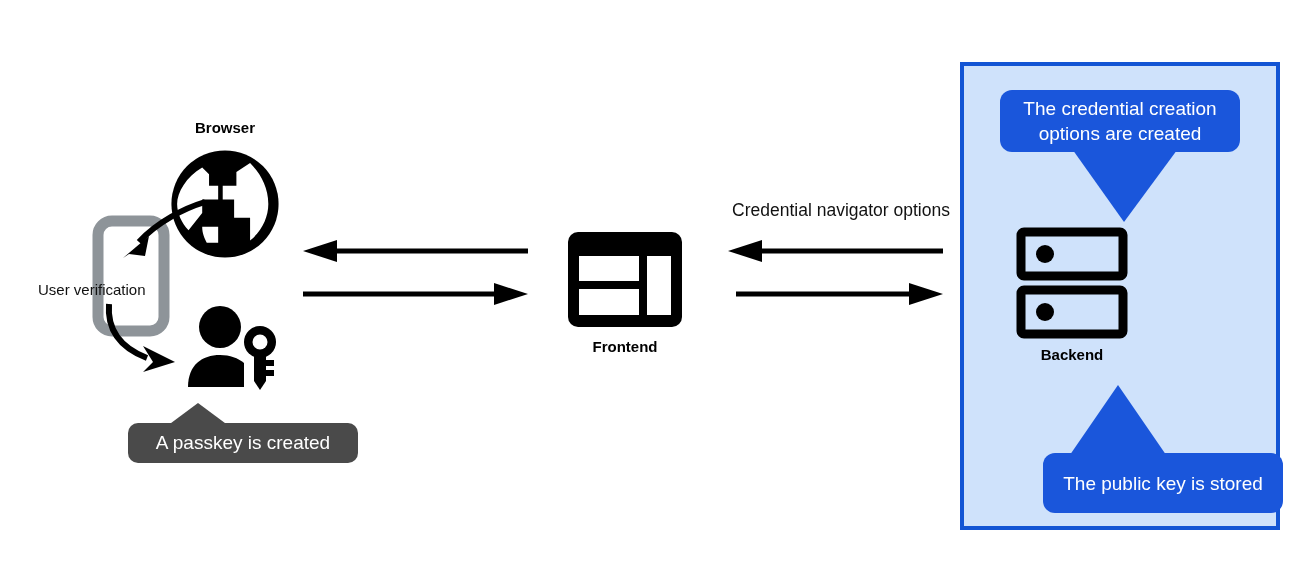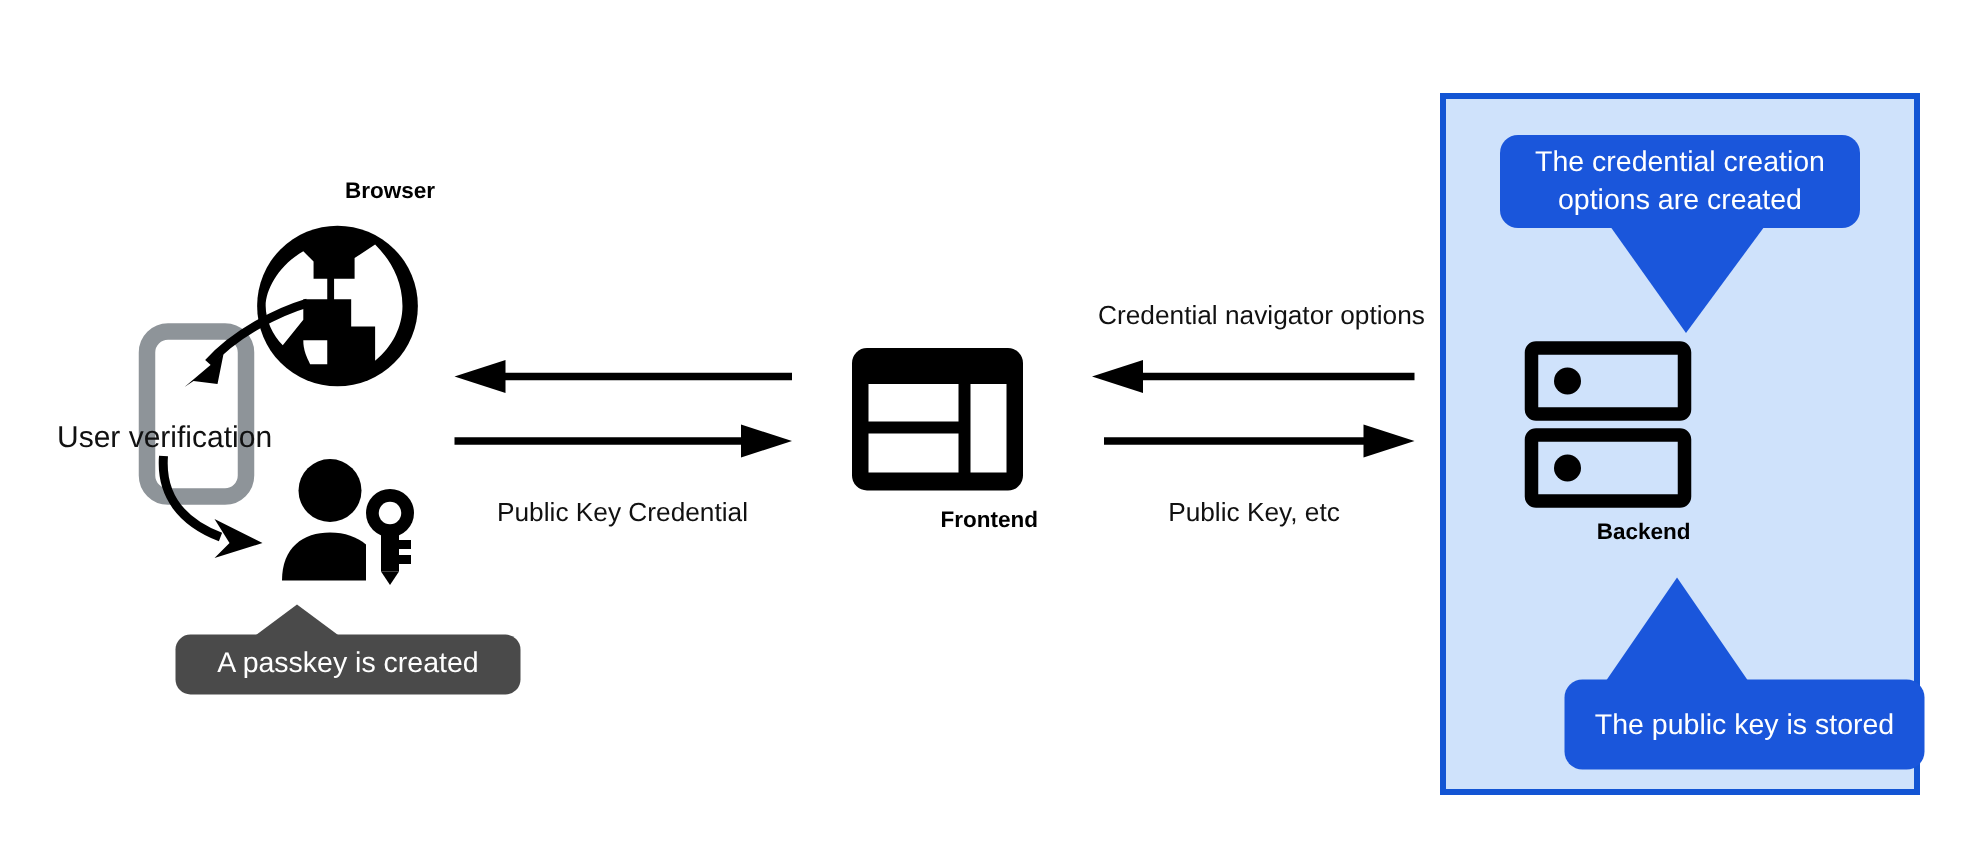--- a/index.html
+++ b/index.html
@@ -18,40 +18,40 @@
     overflow: hidden;
   }
   .abs { position: absolute; }
 
   
   .node-caption {
     font-family: "Liberation Sans", sans-serif;
     font-weight: bold;
     font-size: 15px;
     color: #000000;
-    text-align: right;
+    text-align: center;
     white-space: nowrap;
   }
   .flow-label {
     font-family: "Liberation Sans", sans-serif;
     font-size: 17.5px;
     color: #111111;
     text-align: center;
     white-space: nowrap;
   }
   .code-label {
     font-family: "Liberation Mono", monospace;
     font-size: 16.5px;
     color: #111111;
     letter-spacing: 0.2px;
     white-space: nowrap;
   }
   .side-label {
     font-family: "Liberation Sans", sans-serif;
-    font-size: 20px;
+    font-size: 15px;
     color: #111111;
     white-space: nowrap;
   }
 
   
   .backend-panel {
     background: #cfe2fb;
     border: 4px solid #1355d4;
     box-sizing: border-box;
   }
@@ -77,20 +77,21 @@
     color: #ffffff;
     font-family: "Liberation Sans", sans-serif;
     font-size: 19px;
     line-height: 24px;
     text-align: center;
     display: flex;
     align-items: center;
     justify-content: center;
     box-sizing: border-box;
     padding: 4px 14px;
+    margin-left: 11px;
   }
   svg { display: block; overflow: visible; }
 </style>
 </head>
 <body>
 
 <div id="diagram">
 
   <div class="abs backend-panel" style="left:960px; top:62px; width:320px; height:468px;"></div>
 
@@ -184,35 +185,29 @@
   <svg class="abs" style="left:303px; top:240px;" width="225" height="22" viewBox="0 0 225 22">
     <line x1="30" y1="11" x2="225" y2="11" stroke="#000" stroke-width="5"></line>
     <polygon points="0,11 34,0 34,22" fill="#000"></polygon>
   </svg>
 
   <svg class="abs" style="left:303px; top:283px;" width="225" height="22" viewBox="0 0 225 22">
     <line x1="0" y1="11" x2="195" y2="11" stroke="#000" stroke-width="5"></line>
     <polygon points="225,11 191,0 191,22" fill="#000"></polygon>
   </svg>
 
-  <div class="abs flow-label" style="left:300px; top:331px; width:230px;">
-    <span>Public Key Credential</span>
-  </div>
 
   <div class="abs flow-label" style="left:718px; top:200px; width:246px;">
     <span>Credential navigator options</span>
   </div>
 
   <svg class="abs" style="left:728px; top:240px;" width="215" height="22" viewBox="0 0 215 22">
     <line x1="30" y1="11" x2="215" y2="11" stroke="#000" stroke-width="5"></line>
     <polygon points="0,11 34,0 34,22" fill="#000"></polygon>
   </svg>
 
   <svg class="abs" style="left:736px; top:283px;" width="207" height="22" viewBox="0 0 207 22">
     <line x1="0" y1="11" x2="177" y2="11" stroke="#000" stroke-width="5"></line>
     <polygon points="207,11 173,0 173,22" fill="#000"></polygon>
   </svg>
 
-  <div class="abs flow-label" style="left:726px; top:331px; width:220px;">
-    <span>Public Key, etc</span>
-  </div>
 
 </div>
 
 </body></html>

